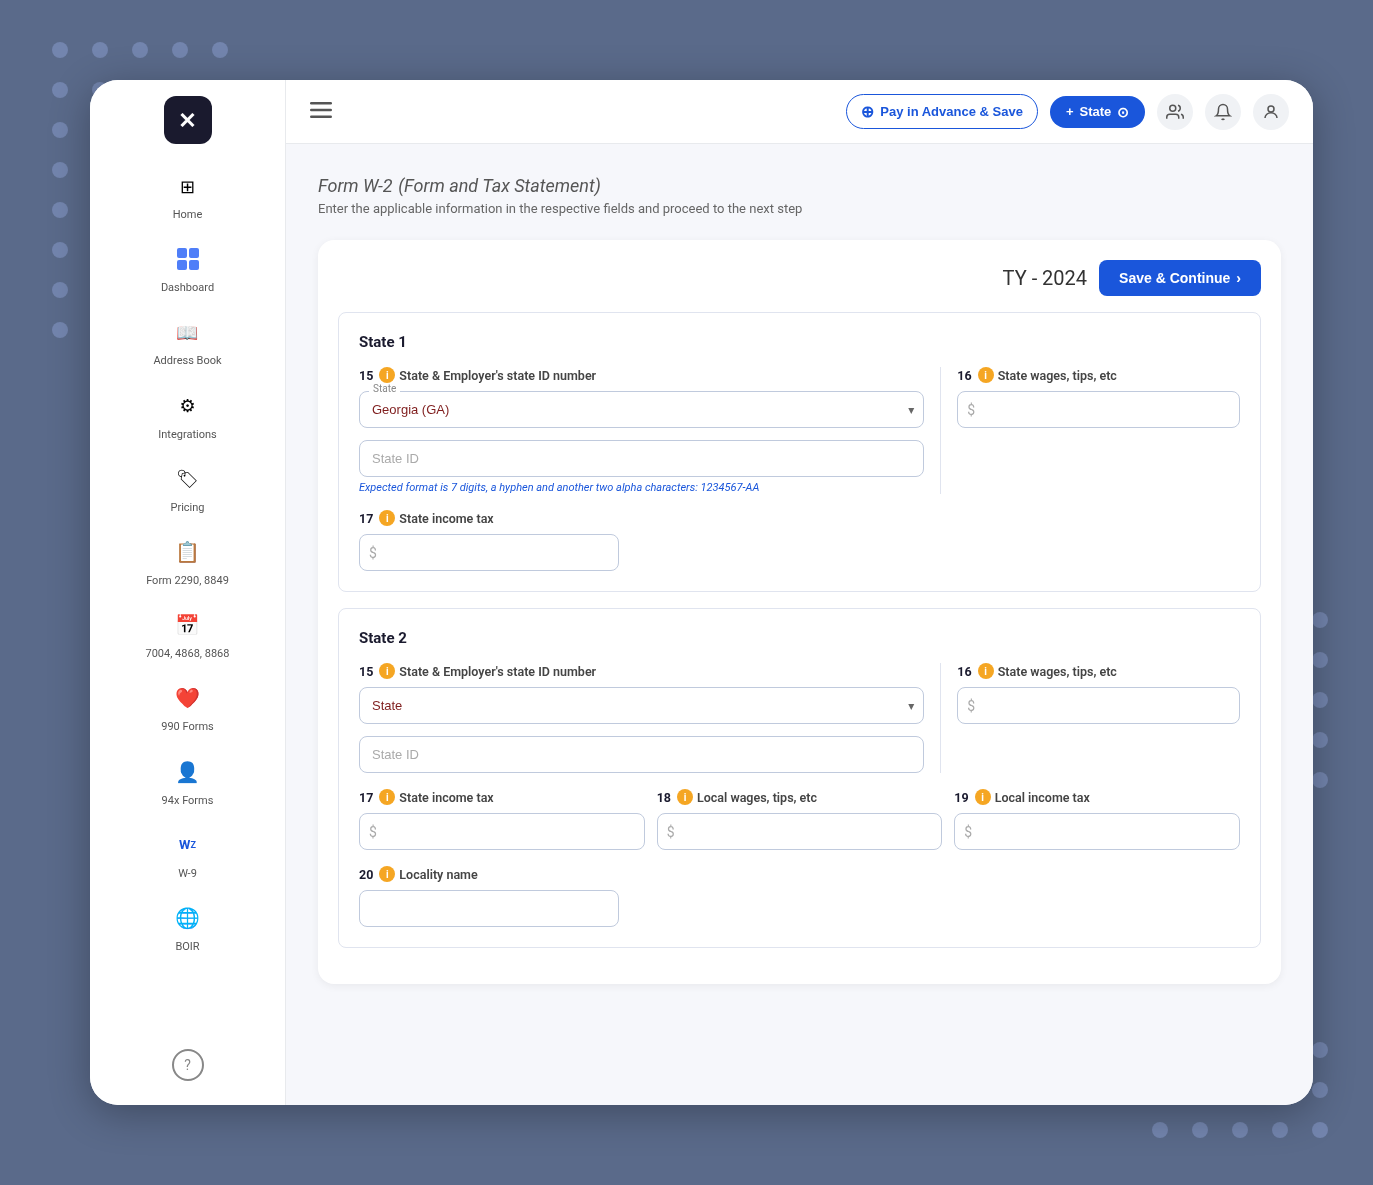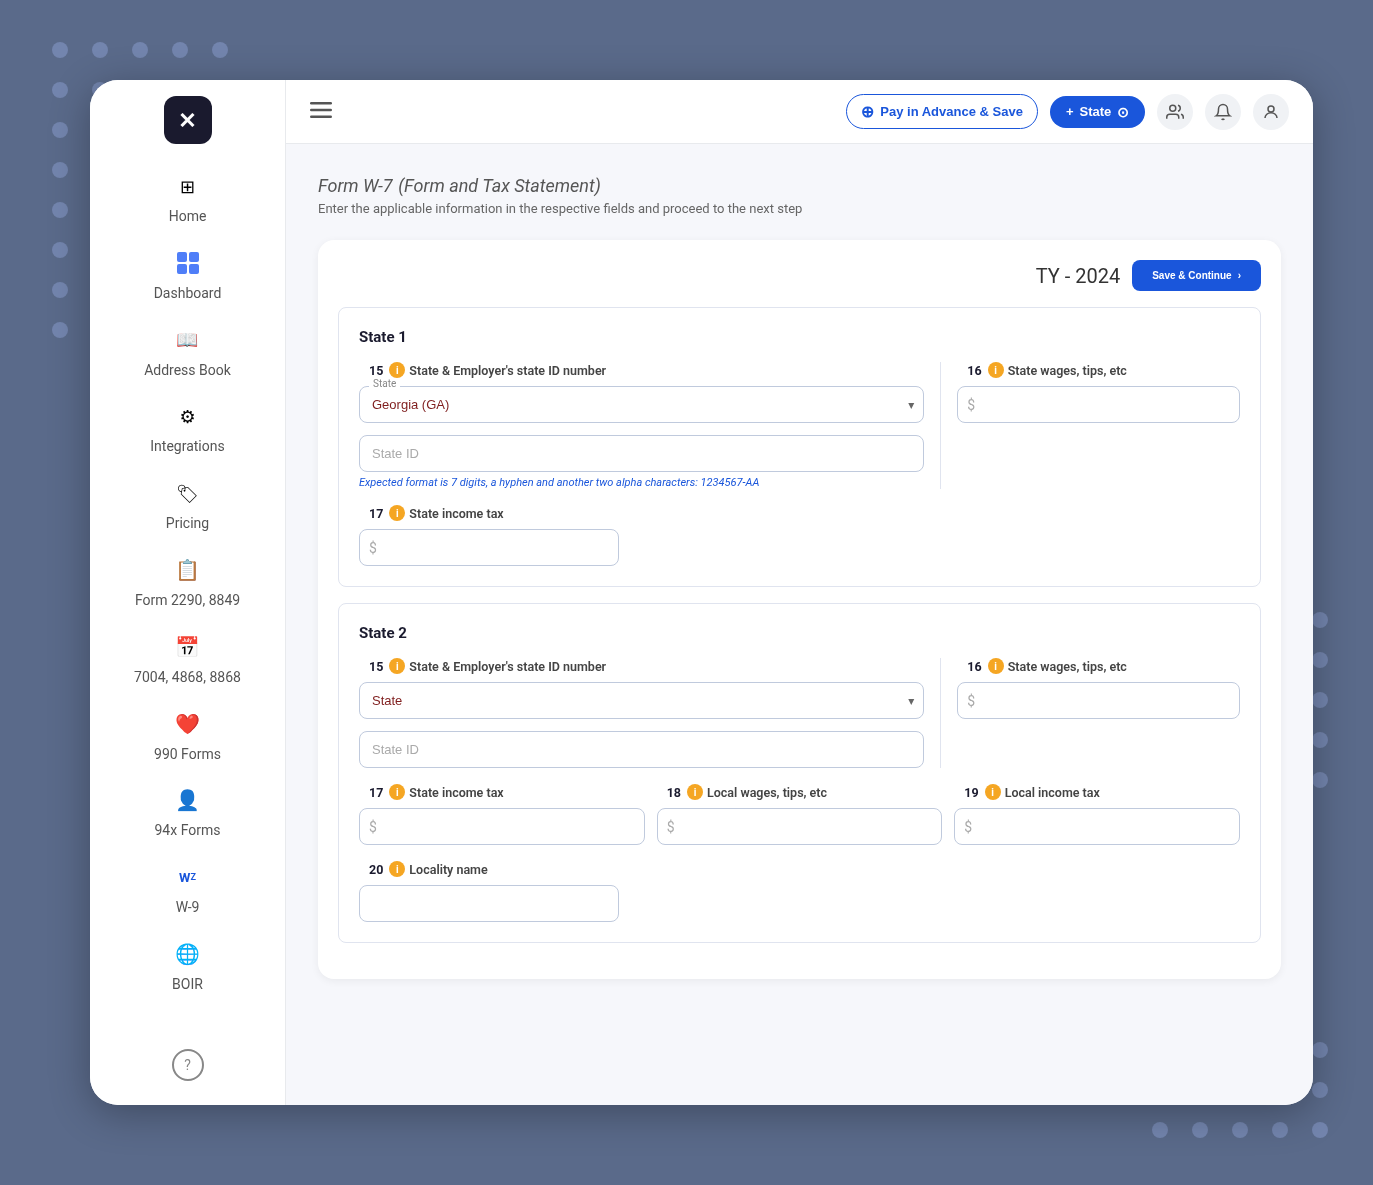--- a/index.html
+++ b/index.html
@@ -76,21 +76,21 @@
     .sidebar-icon {
       width: 36px;
       height: 36px;
       display: flex;
       align-items: center;
       justify-content: center;
       font-size: 18px;
     }
 
     .sidebar-label {
-      font-size: 14px;
+      font-size: 11px;
       color: #555;
       text-align: center;
       line-height: 1.2;
     }
 
     
     .content-area {
       flex: 1;
       display: flex;
       flex-direction: column;
@@ -220,21 +220,21 @@
     }
 
     .save-continue-btn {
       display: flex;
       align-items: center;
       gap: 6px;
       background: #1a56db;
       color: white;
       padding: 10px 20px;
       border-radius: 8px;
-      font-size: 10px;
+      font-size: 14px;
       font-weight: 600;
       cursor: pointer;
       border: none;
     }
 
     
     .state-section {
       border: 1.5px solid #e0e4ef;
       border-radius: 8px;
       padding: 20px;
@@ -254,21 +254,20 @@
       color: #444;
       display: flex;
       align-items: center;
       gap: 4px;
     }
 
     .field-label .field-num {
       font-weight: 700;
       color: #1a1a2e;
       margin-right: 2px;
-      margin-left: 10px;
     }
 
     .info-icon {
       width: 16px;
       height: 16px;
       background: #f5a623;
       border-radius: 50%;
       display: inline-flex;
       align-items: center;
       justify-content: center;
@@ -566,21 +565,21 @@
           <svg width="18" height="18" viewBox="0 0 24 24" fill="none" stroke="#555" stroke-width="2">
             <circle cx="12" cy="8" r="4"></circle>
             <path d="M4 20c0-4 3.6-7 8-7s8 3 8 7"></path>
           </svg>
         </button>
       </div>
     </header>
 
     <div class="page-content">
       <h1 class="page-title">
-        <span>Form W-7</span>
+        <span>Form W-2</span>
         <span>(Form and Tax Statement)</span>
       </h1>
       <p class="page-subtitle">Enter the applicable information in the respective fields and proceed to the next step</p>
 
       <div class="form-card">
         <div class="form-card-header">
           <span class="ty-label">TY - 2024</span>
           <button class="save-continue-btn">
             <span>Save &amp; Continue</span>
             <span>›</span>

